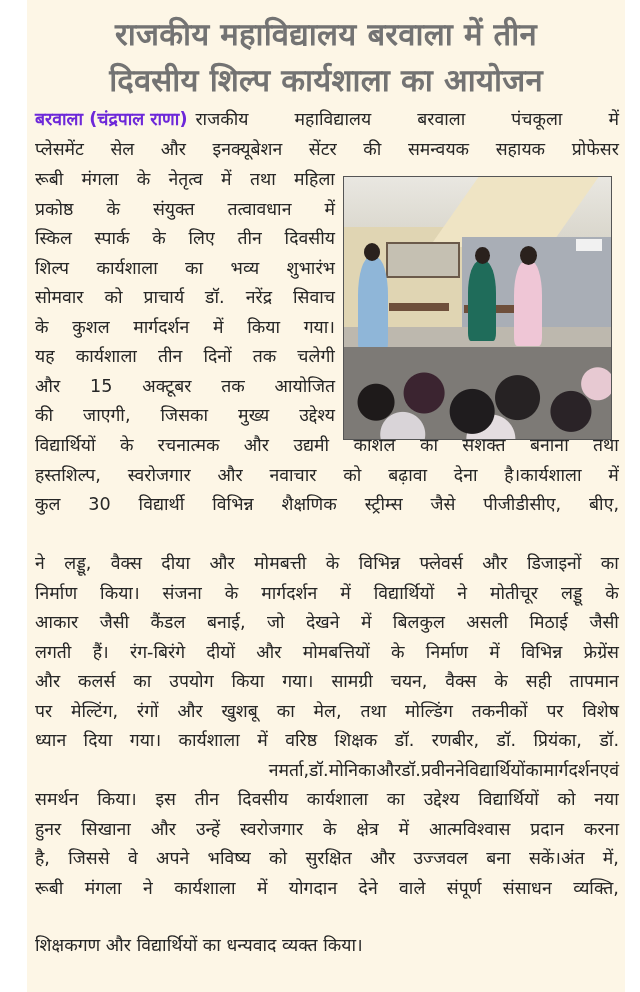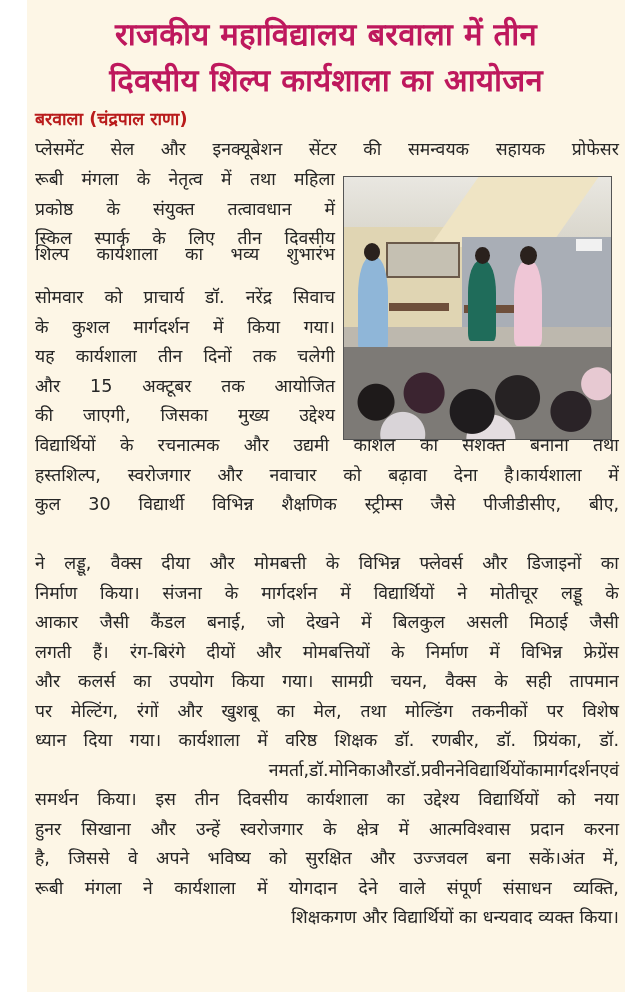--- a/index.html
+++ b/index.html
@@ -21,44 +21,44 @@
       width: 598px;
       height: 992px;
       background: #fdf6e6;
     }
     .headline {
       position: absolute;
       left: 0;
       width: 598px;
       text-align: center;
       font-weight: bold;
-      color: #be185d;
+      color: #737373;
       font-size: 31px;
       letter-spacing: 0.2px;
       white-space: nowrap;
     }
     .hl1 { top: 12px; }
     .hl2 { top: 58px; }
     .line {
       position: absolute;
       left: 8px;
       font-size: 17.6px;
       line-height: 28px;
       color: #262626;
       white-space: nowrap;
       display: flex;
       justify-content: space-between;
     }
     .line.full { width: 584px; }
     .line.narrow { width: 300px; }
-    .line.last { justify-content: flex-end; }
+    .line.last { justify-content: flex-start; margin-top: 28px; }
     .line span.w { display: inline-block; }
     .dateline {
       font-weight: bold;
-      color: #b91c1c;
+      color: #6d28d9;
       margin-right: 8px;
     }
     .photo {
       position: absolute;
       left: 316px;
       top: 176px;
       width: 267px;
       height: 262px;
       border: 1px solid #555;
       overflow: hidden;
@@ -124,20 +124,21 @@
 </head>
 <body>
 
 <div class="paper">
 
   <div class="headline hl1">राजकीय महाविद्यालय बरवाला में तीन</div>
   <div class="headline hl2">दिवसीय शिल्प कार्यशाला का आयोजन</div>
 
   <div class="line full" style="top:105px; justify-content:flex-start;">
     <span class="dateline">बरवाला (चंद्रपाल राणा)</span>
+    <span style="flex:1; text-align:justify; text-align-last:justify;">राजकीय महाविद्यालय बरवाला पंचकूला में</span>
   </div>
 
   <div class="line full jl" style="top:135px;">
       <span class="w">प्लेसमेंट</span>
       <span class="w">सेल</span>
       <span class="w">और</span>
       <span class="w">इनक्यूबेशन</span>
       <span class="w">सेंटर</span>
       <span class="w">की</span>
       <span class="w">समन्वयक</span>
@@ -162,21 +163,21 @@
       <span class="w">में</span>
     </div>
   <div class="line narrow jl" style="top:224px;">
       <span class="w">स्किल</span>
       <span class="w">स्पार्क</span>
       <span class="w">के</span>
       <span class="w">लिए</span>
       <span class="w">तीन</span>
       <span class="w">दिवसीय</span>
     </div>
-  <div class="line narrow jl" style="top:240px;">
+  <div class="line narrow jl" style="top:254px;">
       <span class="w">शिल्प</span>
       <span class="w">कार्यशाला</span>
       <span class="w">का</span>
       <span class="w">भव्य</span>
       <span class="w">शुभारंभ</span>
     </div>
   <div class="line narrow jl" style="top:283px;">
       <span class="w">सोमवार</span>
       <span class="w">को</span>
       <span class="w">प्राचार्य</span>

